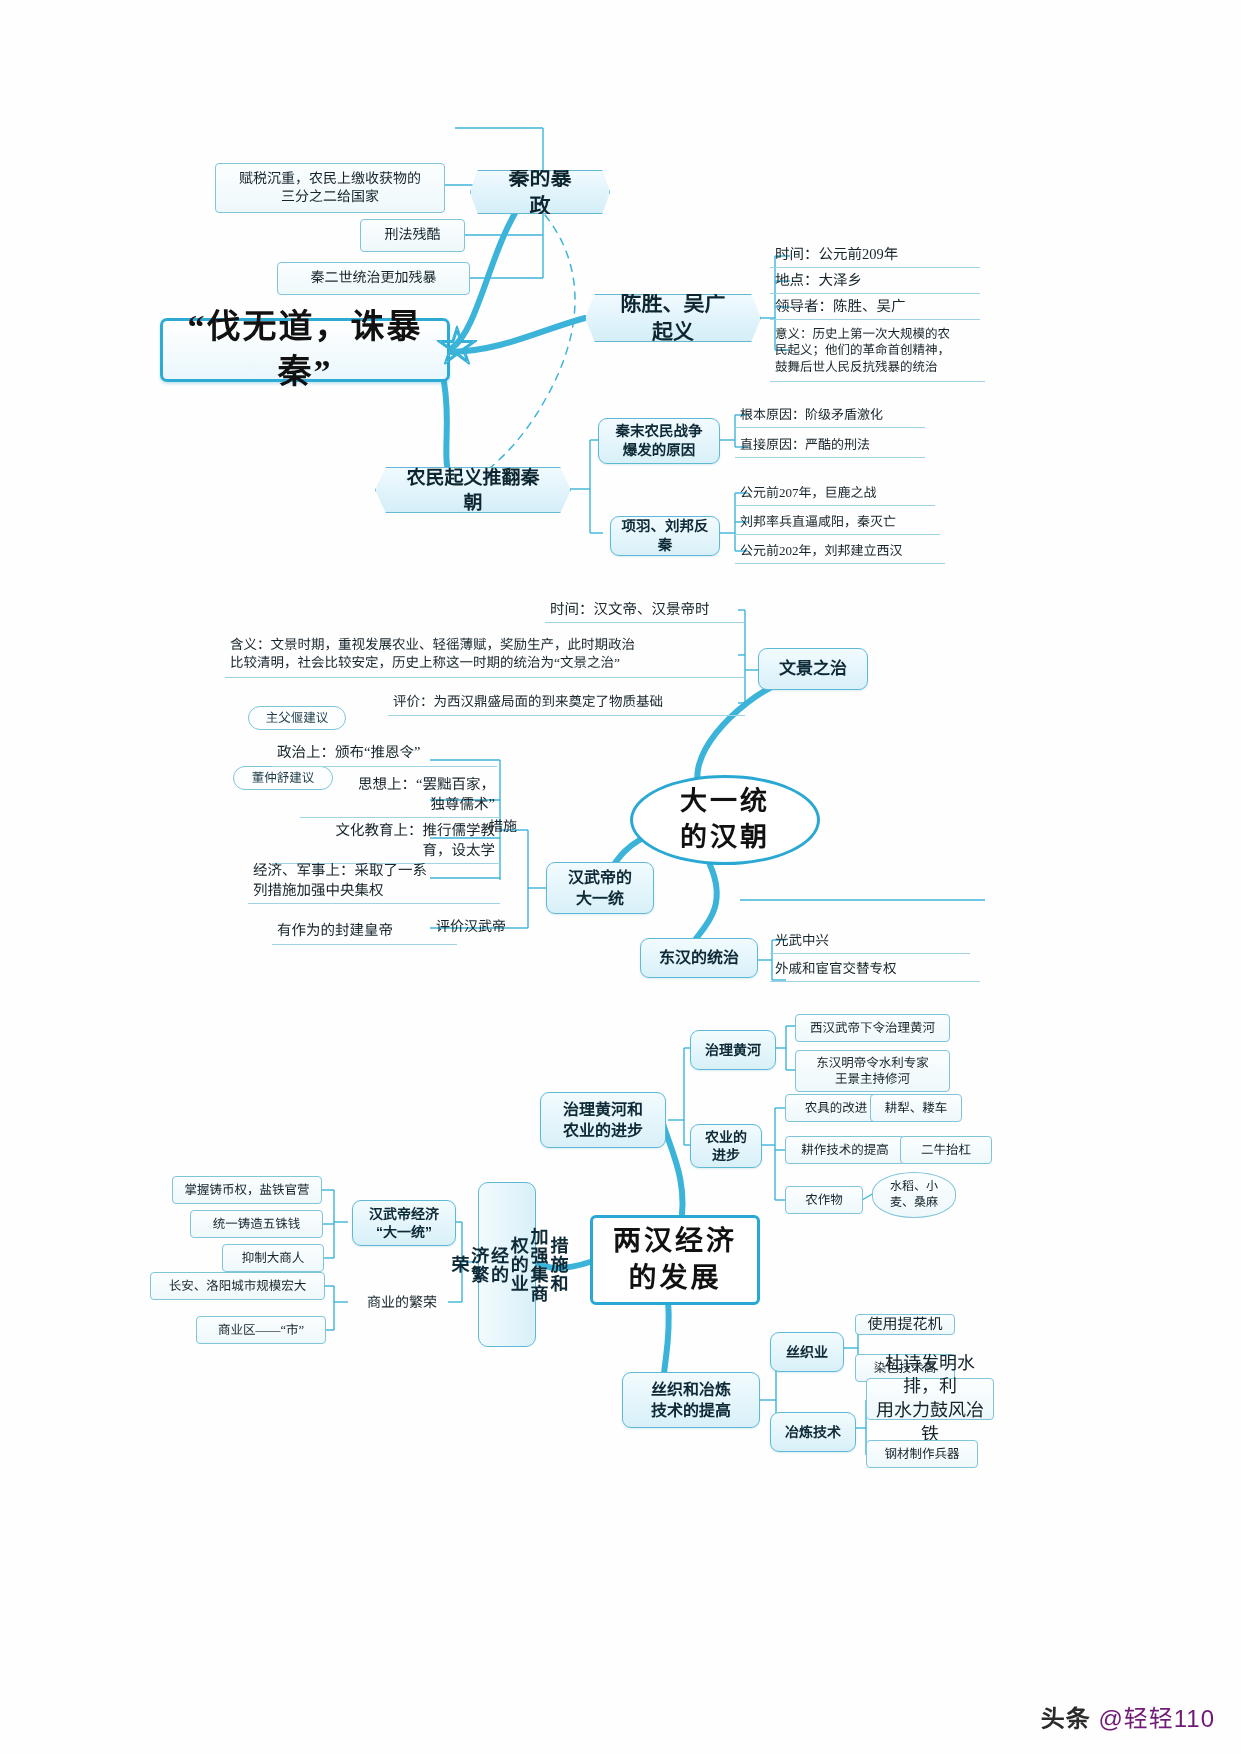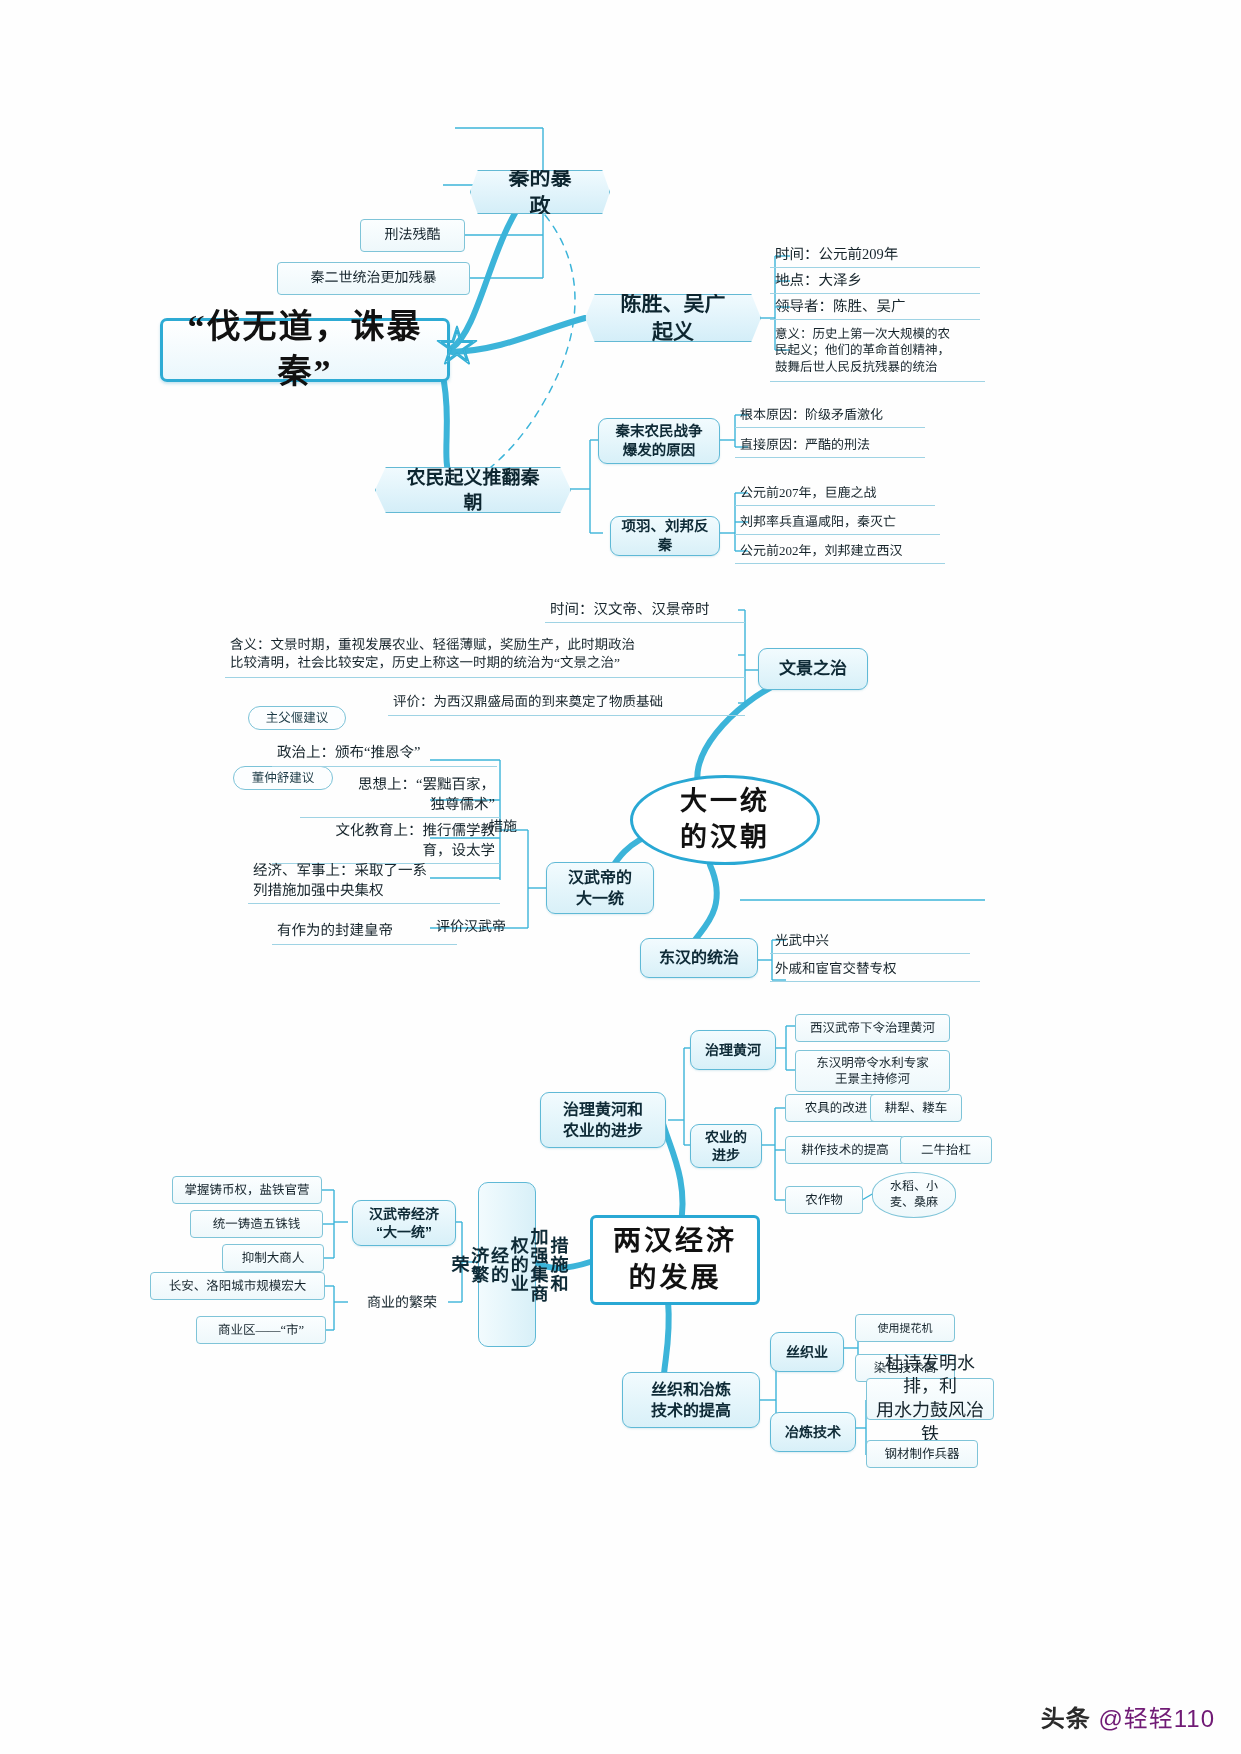--- a/index.html
+++ b/index.html
@@ -323,20 +323,22 @@
     </g>
   </svg>
 
   <div class="node root-rect" style="left:160px;top:318px;width:290px;height:64px;">“伐无道，诛暴秦”</div>
   <div class="star" style="left:436px;top:326px;">☆</div>
 
   <div class="hexa-wrap" style="left:470px;top:170px;width:140px;height:44px;">
     <div class="node hexa" style="position:static;width:140px;height:44px;">秦的暴政</div>
   </div>
 
+  <div class="node leaf" style="left:215px;top:163px;width:230px;height:50px;">赋税沉重，农民上缴收获物的
+三分之二给国家</div>
   <div class="node leaf" style="left:360px;top:219px;width:105px;height:33px;">刑法残酷</div>
   <div class="node leaf" style="left:277px;top:262px;width:193px;height:33px;">秦二世统治更加残暴</div>
 
   <div class="hexa-wrap" style="left:585px;top:294px;width:176px;height:48px;">
     <div class="node hexa" style="position:static;width:176px;height:48px;">陈胜、吴广起义</div>
   </div>
 
   <div class="node leaf-plain" style="left:770px;top:242px;width:210px;height:26px;justify-content:flex-start;">时间：公元前209年</div>
   <div class="node leaf-plain" style="left:770px;top:268px;width:210px;height:26px;justify-content:flex-start;">地点：大泽乡</div>
   <div class="node leaf-plain" style="left:770px;top:294px;width:210px;height:26px;justify-content:flex-start;">领导者：陈胜、吴广</div>
@@ -425,21 +427,21 @@
   <div class="node leaf" style="left:222px;top:1244px;width:102px;height:28px;font-size:12.5px;">抑制大商人</div>
 
   <div class="node leaf" style="left:348px;top:1288px;width:108px;height:30px;font-size:14px;background:transparent;border:none;">商业的繁荣</div>
   <div class="node leaf" style="left:150px;top:1272px;width:175px;height:28px;font-size:12.5px;">长安、洛阳城市规模宏大</div>
   <div class="node leaf" style="left:196px;top:1316px;width:130px;height:28px;font-size:12.5px;">商业区——“市”</div>
 
   <div class="node mid" style="left:622px;top:1372px;width:138px;height:56px;font-size:16px;">丝织和冶炼
 技术的提高</div>
 
   <div class="node mid mid-sm" style="left:770px;top:1332px;width:74px;height:32px;font-size:14px;">丝织业</div>
-  <div class="node leaf" style="left:855px;top:1314px;width:100px;height:28px;font-size:11px;">使用提花机</div>
+  <div class="node leaf" style="left:855px;top:1314px;width:100px;height:21px;font-size:15px;">使用提花机</div>
   <div class="node leaf" style="left:855px;top:1354px;width:100px;height:28px;font-size:12.5px;">染色技术高</div>
 
   <div class="node mid mid-sm" style="left:770px;top:1412px;width:86px;height:32px;font-size:14px;">冶炼技术</div>
   <div class="node leaf" style="left:866px;top:1378px;width:128px;height:42px;font-size:18px;">杜诗发明水排，利
 用水力鼓风冶铁</div>
   <div class="node leaf" style="left:866px;top:1440px;width:112px;height:28px;font-size:12.5px;">钢材制作兵器</div>
 
   <div id="watermark">
     <span class="tt">头条</span>
     <span class="at">@轻轻110</span>

